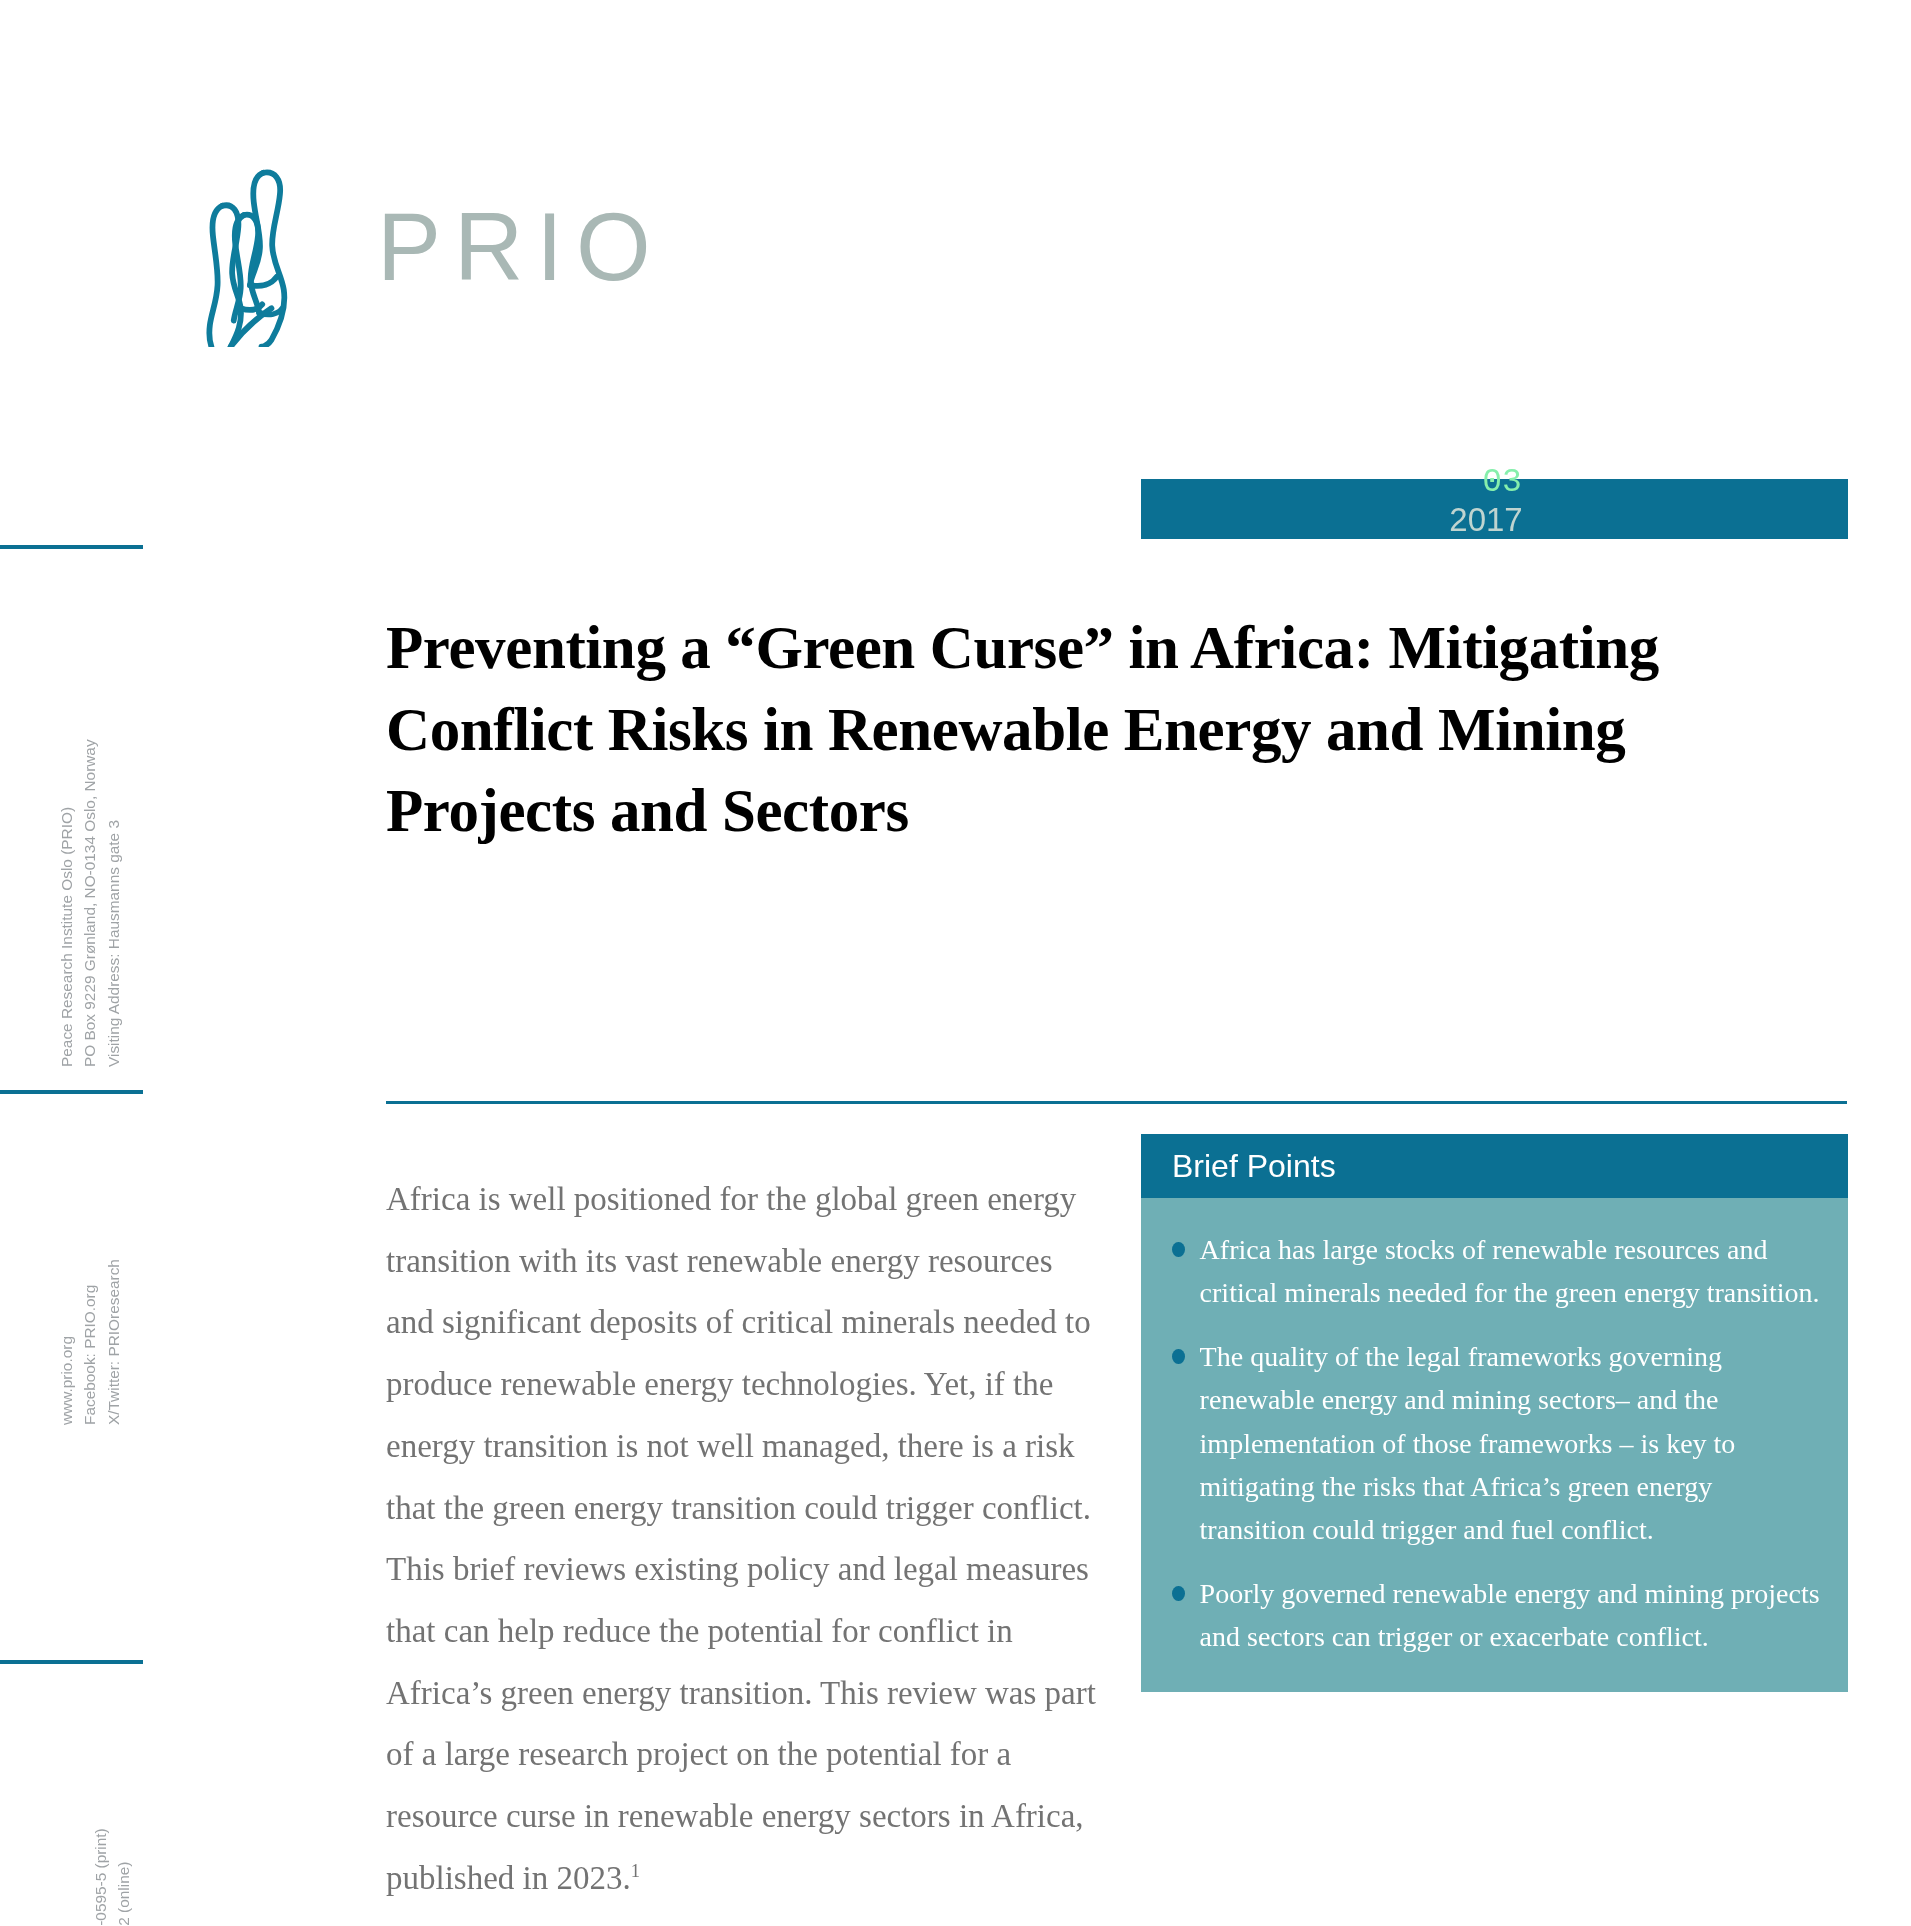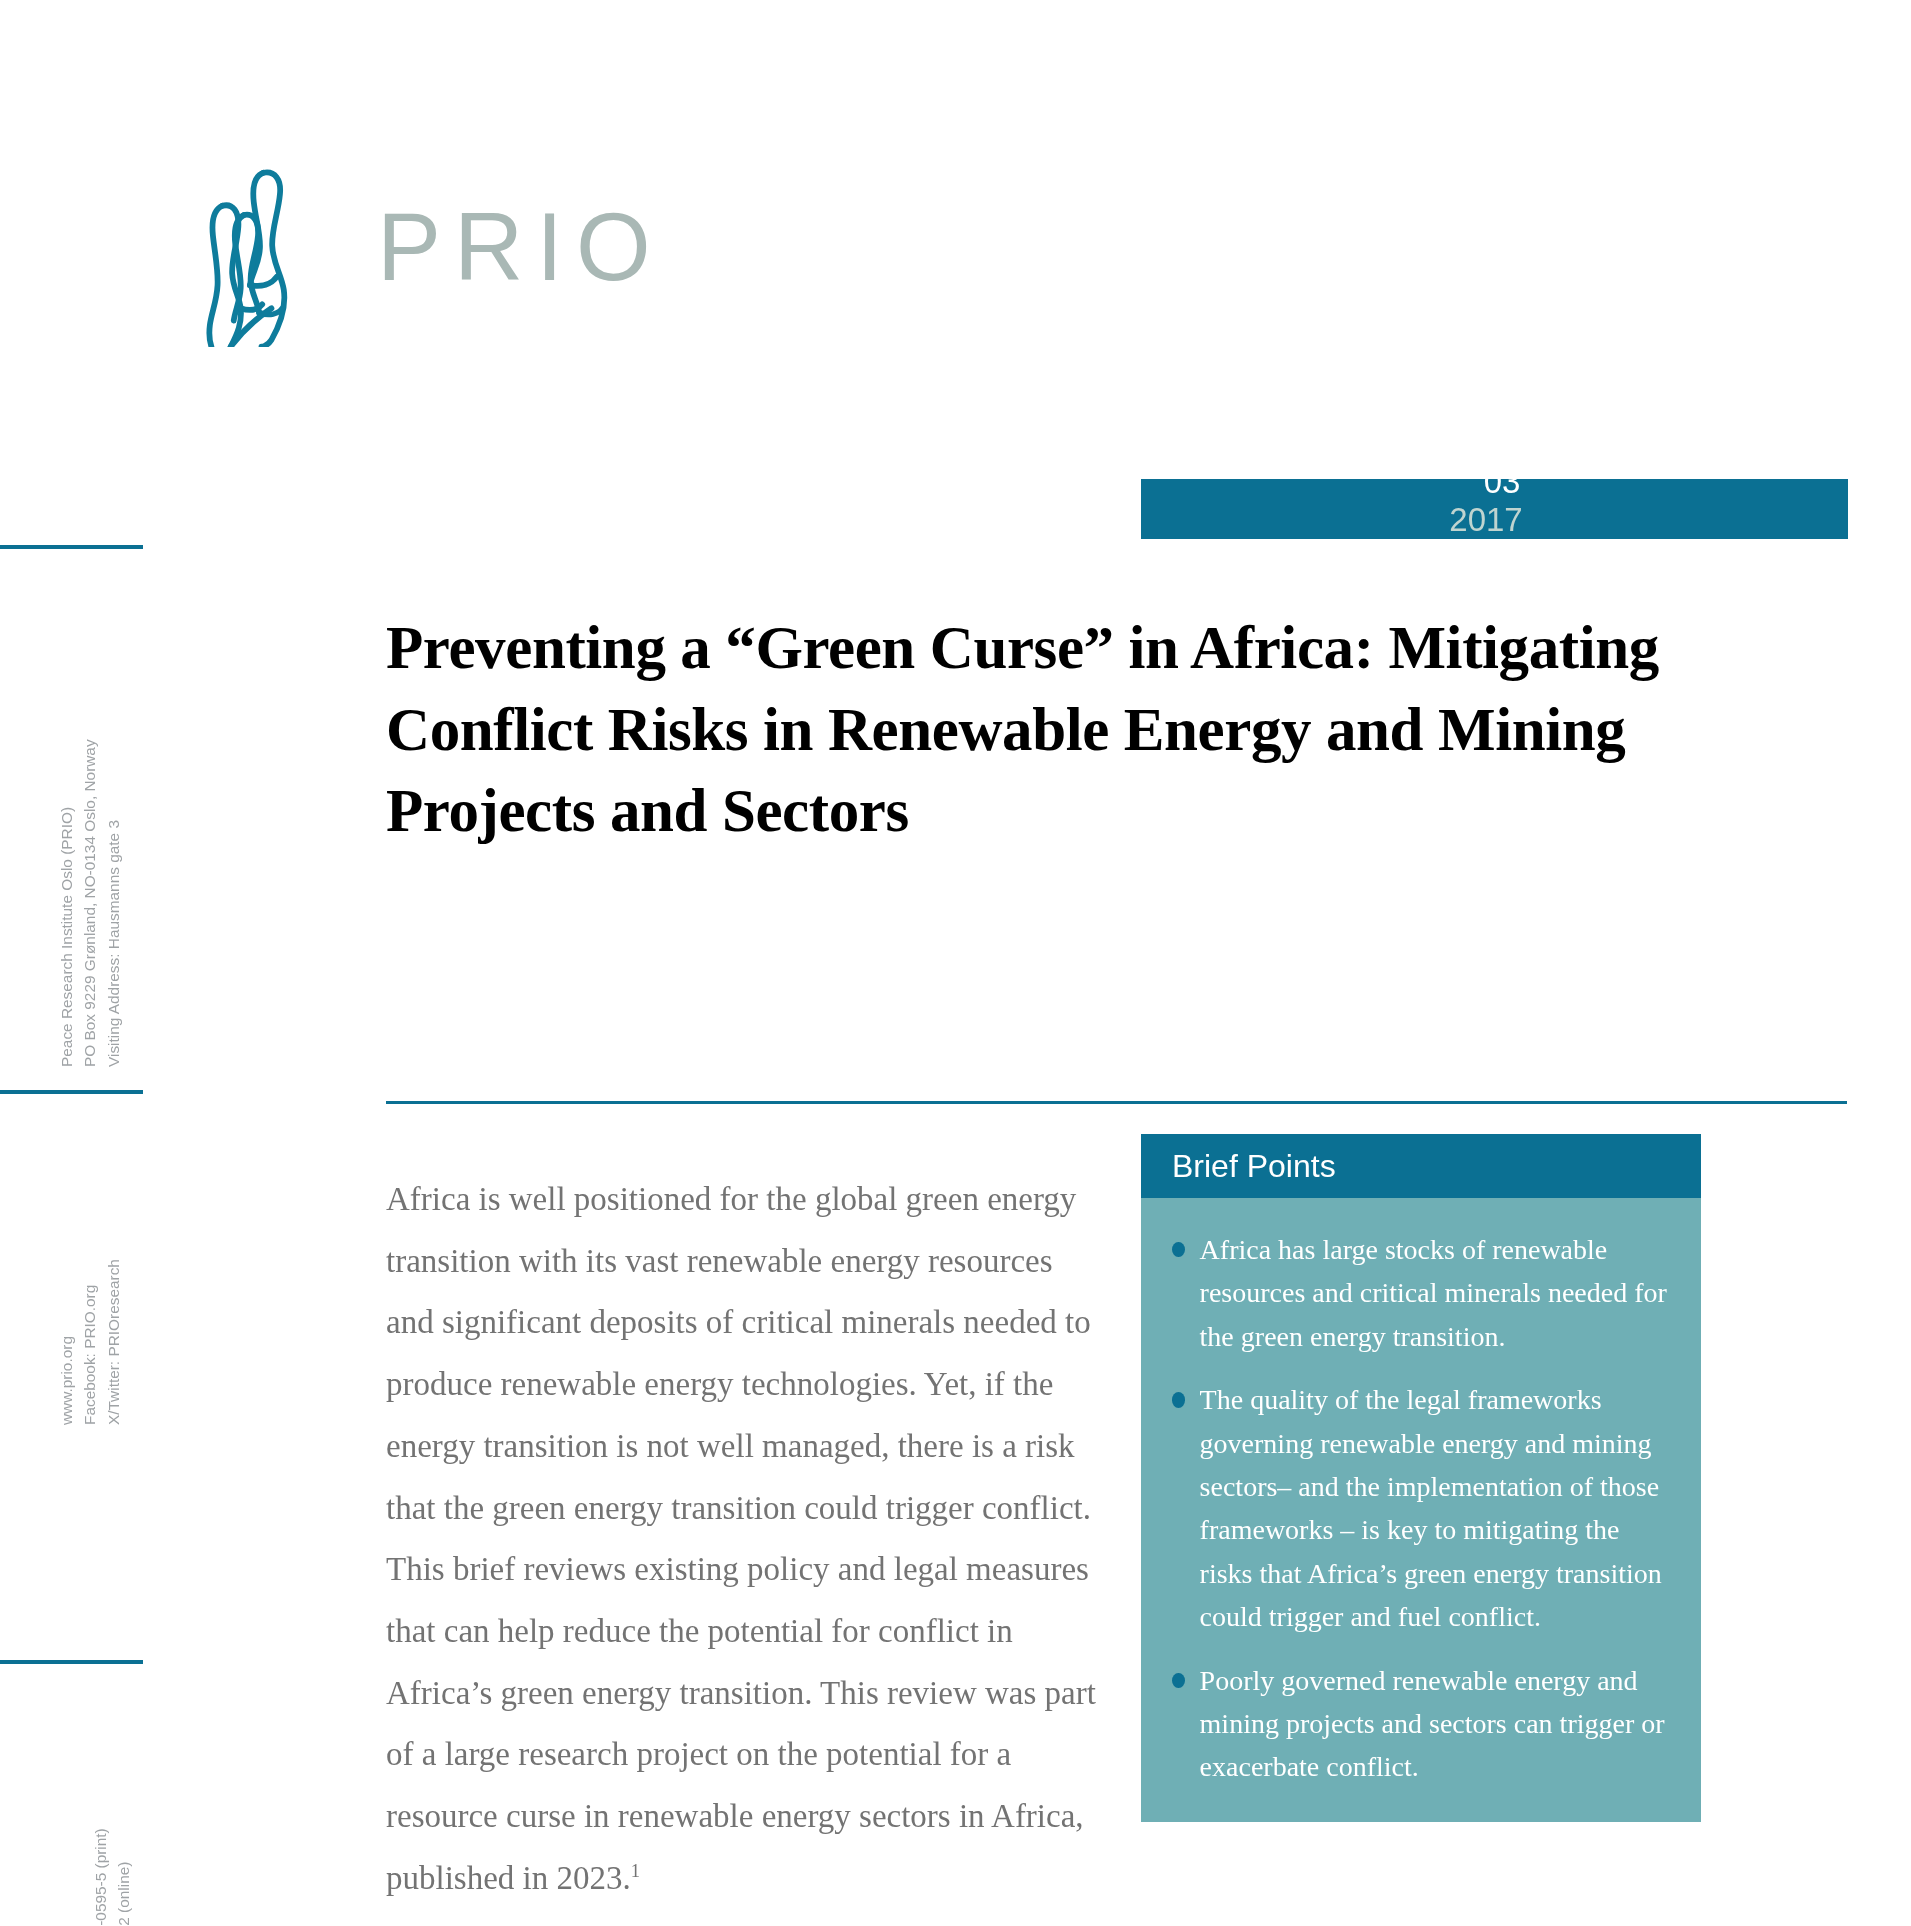--- a/index.html
+++ b/index.html
@@ -94,24 +94,24 @@
     box-sizing: border-box;
     flex-direction: column;
   }
   #banner-title {
     color: #ffffff;
     font-size: 33px;
     letter-spacing: 1.5px;
     font-family: "Liberation Sans", sans-serif;
   }
   #banner-issue {
-    color: #ffffff;
+    color: #86efac;
     font-size: 33px;
     margin-left: 32px;
-    font-family: Liberation Sans, sans-serif;
+    font-family: Liberation Mono, monospace;
   }
   #banner-sep {
     width: 1.9px;
     height: 60px;
     background: #ffffff;
     margin: 0 7.7px;
   }
   #banner-year {
     color: #BFD4D0;
     font-size: 33px;
@@ -156,21 +156,21 @@
     font-size: 18.5px;
     vertical-align: super;
     line-height: 0;
   }
 
   
   #brief-points-box {
     position: absolute;
     left: 1141px;
     top: 1134px;
-    width: 560px;
+    width: 707px;
     background: #6FAFB5;
   }
   #brief-points-header {
     background: #0B7093;
     height: 64px;
     display: flex;
     align-items: center;
     padding-left: 31px;
     box-sizing: border-box;
   }

